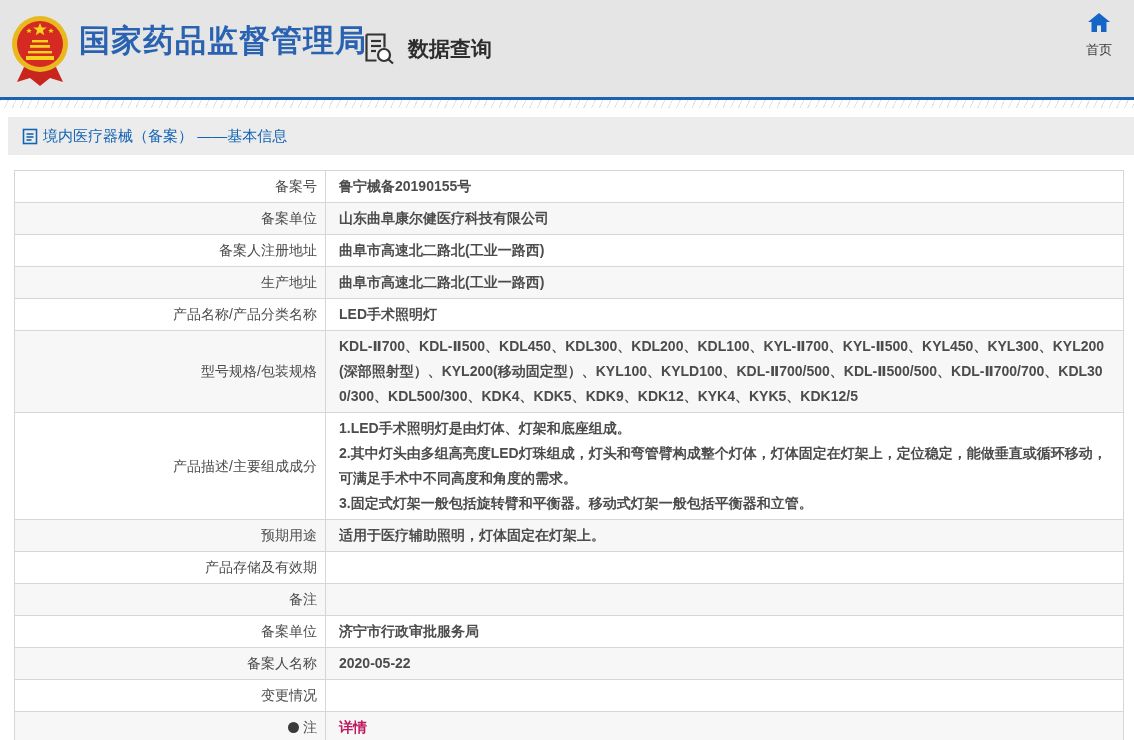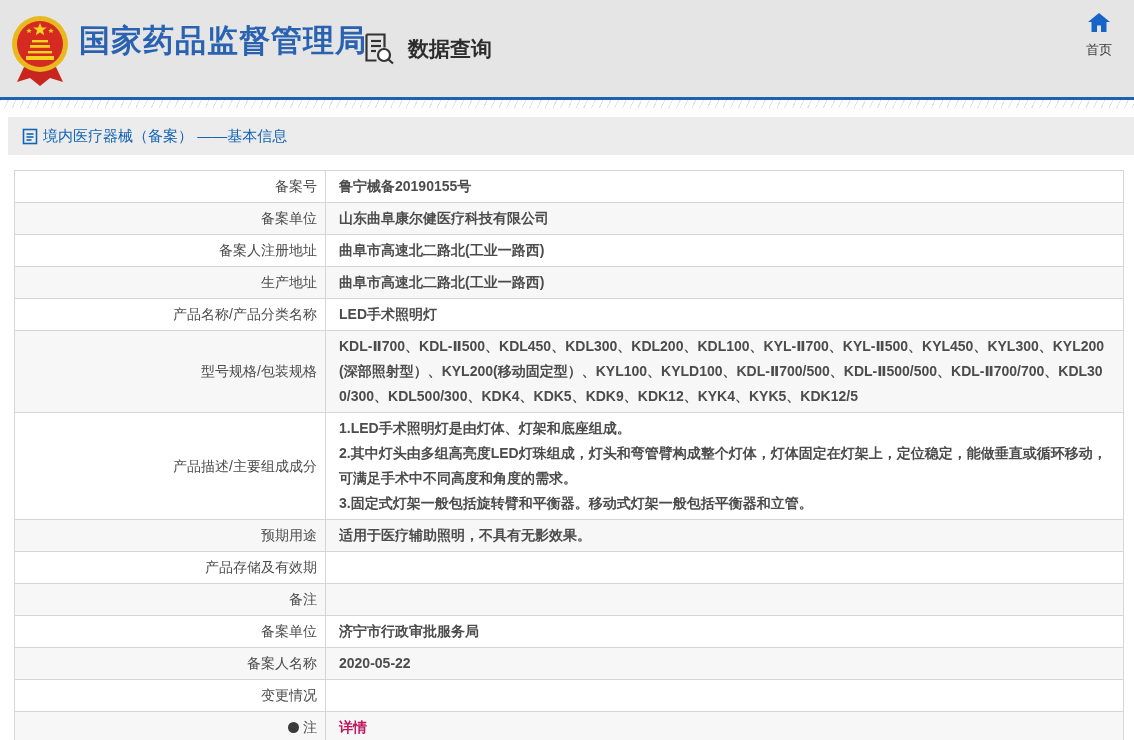--- a/index.html
+++ b/index.html
@@ -169,21 +169,21 @@
           <td class="value-cell">KDL-Ⅱ700、KDL-Ⅱ500、KDL450、KDL300、KDL200、KDL100、KYL-Ⅱ700、KYL-Ⅱ500、KYL450、KYL300、KYL200(深部照射型）、KYL200(移动固定型）、KYL100、KYLD100、KDL-Ⅱ700/500、KDL-Ⅱ500/500、KDL-Ⅱ700/700、KDL300/300、KDL500/300、KDK4、KDK5、KDK9、KDK12、KYK4、KYK5、KDK12/5</td>
         </tr>
         <tr>
           <td class="label-cell">产品描述/主要组成成分</td>
           <td class="value-cell">1.LED手术照明灯是由灯体、灯架和底座组成。
 2.其中灯头由多组高亮度LED灯珠组成，灯头和弯管臂构成整个灯体，灯体固定在灯架上，定位稳定，能做垂直或循环移动，可满足手术中不同高度和角度的需求。
 3.固定式灯架一般包括旋转臂和平衡器。移动式灯架一般包括平衡器和立管。</td>
         </tr>
         <tr>
           <td class="label-cell">预期用途</td>
-          <td class="value-cell">适用于医疗辅助照明，不具有无影效果。</td>
+          <td class="value-cell">适用于医疗辅助照明，灯体固定在灯架上。</td>
         </tr>
         <tr>
           <td class="label-cell">产品存储及有效期</td>
           <td class="value-cell"></td>
         </tr>
         <tr>
           <td class="label-cell">备注</td>
           <td class="value-cell"></td>
         </tr>
         <tr>

